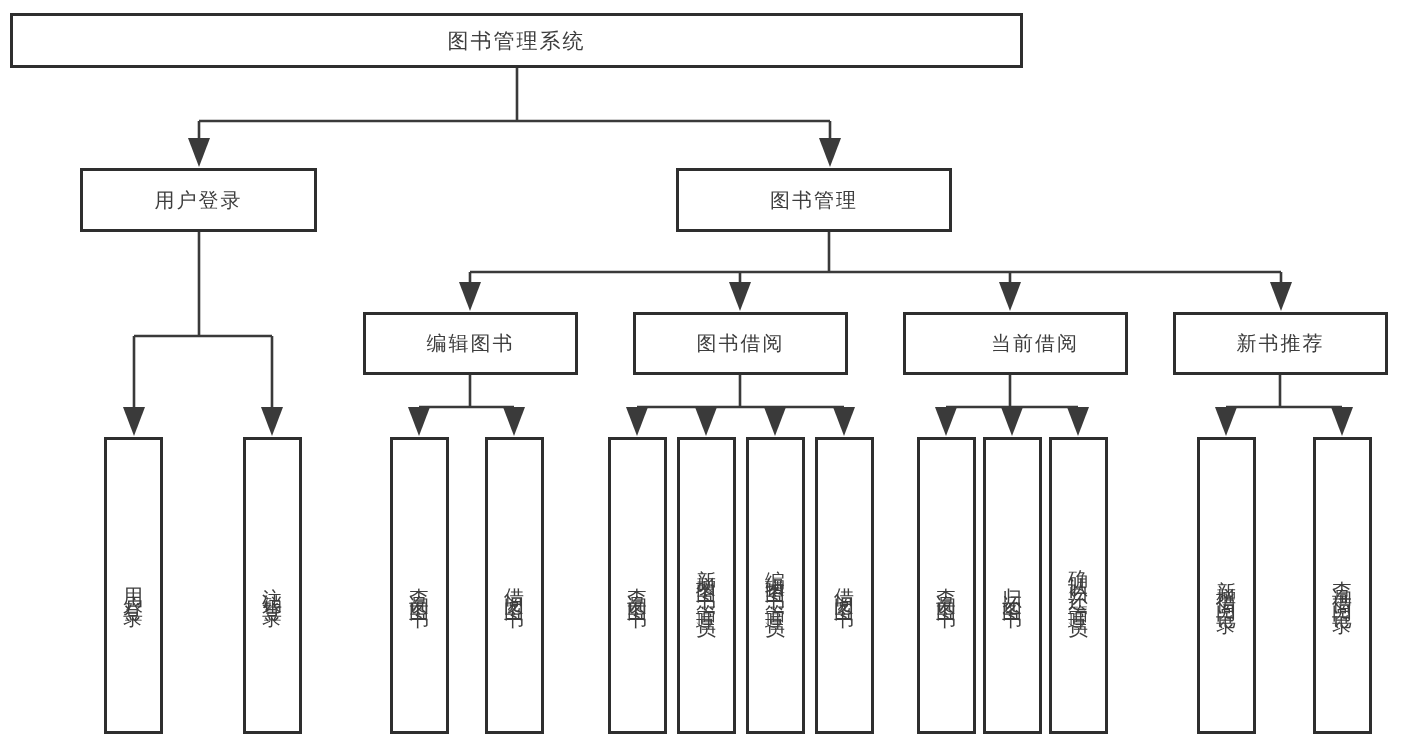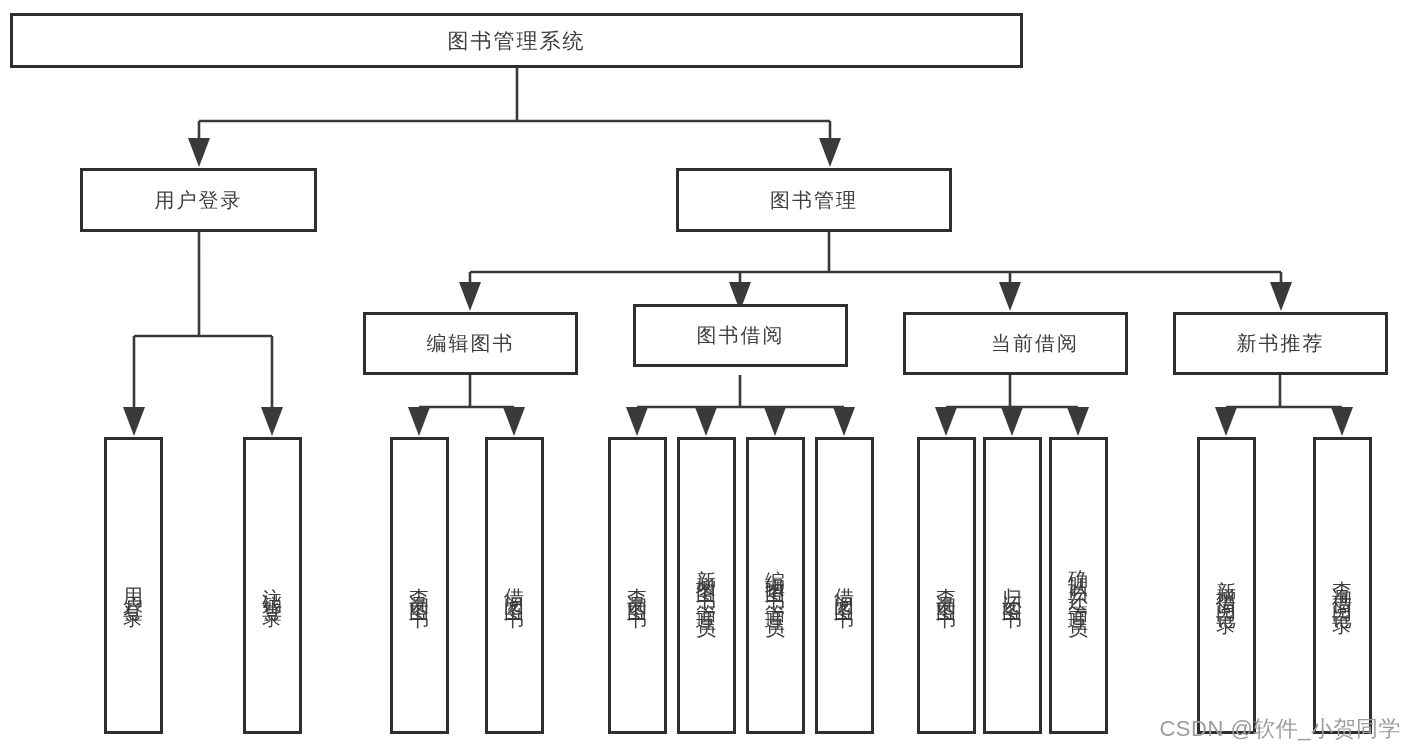--- a/index.html
+++ b/index.html
@@ -66,21 +66,21 @@
     <polygon points="1215,407 1237,407 1226,436"></polygon>
     <polygon points="1331,407 1353,407 1342,436"></polygon>
   </svg>
 
   <div class="box h-box root-box" style="left:10px; top:13px; width:1013px; height:55px;">图书管理系统</div>
 
   <div class="box h-box" style="left:80px; top:168px; width:237px; height:64px;">用户登录</div>
   <div class="box h-box" style="left:676px; top:168px; width:276px; height:64px;">图书管理</div>
 
   <div class="box h-box" style="left:363px; top:312px; width:215px; height:63px;">编辑图书</div>
-  <div class="box h-box" style="left:633px; top:304px; width:215px; height:63px;">图书借阅</div>
+  <div class="box h-box" style="left:633px; top:312px; width:215px; height:63px;">图书借阅</div>
   <div class="box h-box" style="left:903px; top:312px; width:225px; height:63px;padding-left:39px;">当前借阅</div>
   <div class="box h-box" style="left:1173px; top:312px; width:215px; height:63px;">新书推荐</div>
 
   <div class="box v-box" style="left:104px; top:437px; width:59px; height:297px;">用户登录</div>
   <div class="box v-box" style="left:243px; top:437px; width:59px; height:297px;">注销登录</div>
 
   <div class="box v-box" style="left:390px; top:437px; width:59px; height:297px;">查询图书</div>
   <div class="box v-box" style="left:485px; top:437px; width:59px; height:297px;">借阅图书</div>
 
   <div class="box v-box" style="left:608px; top:437px; width:59px; height:297px;">查询图书</div>
@@ -88,14 +88,13 @@
   <div class="box v-box" style="left:746px; top:437px; width:59px; height:297px;">编辑图书（管理员）</div>
   <div class="box v-box" style="left:815px; top:437px; width:59px; height:297px;">借阅图书</div>
 
   <div class="box v-box" style="left:917px; top:437px; width:59px; height:297px;">查询图书</div>
   <div class="box v-box" style="left:983px; top:437px; width:59px; height:297px;">归还图书</div>
   <div class="box v-box" style="left:1049px; top:437px; width:59px; height:297px;">确认归还（管理员）</div>
 
   <div class="box v-box" style="left:1197px; top:437px; width:59px; height:297px;">新增借阅记录</div>
   <div class="box v-box" style="left:1313px; top:437px; width:59px; height:297px;">查询借阅记录</div>
 
-  <div class="watermark">CSDN @软件_小贺同学</div>
 </div>
 
 </body></html>

